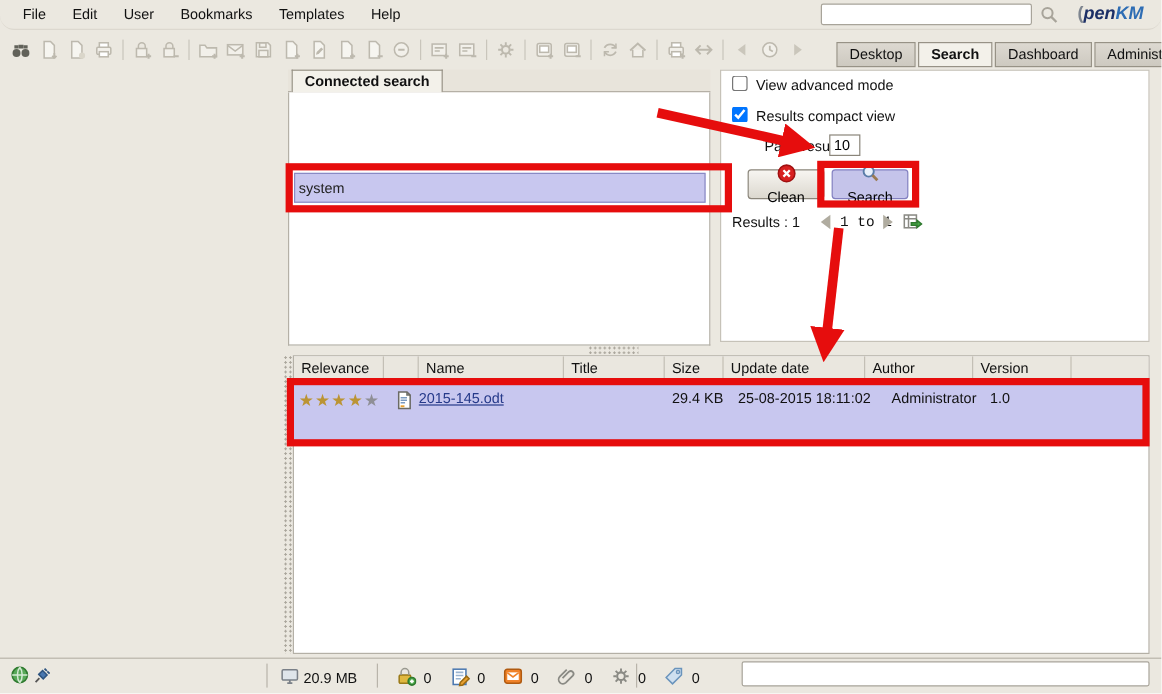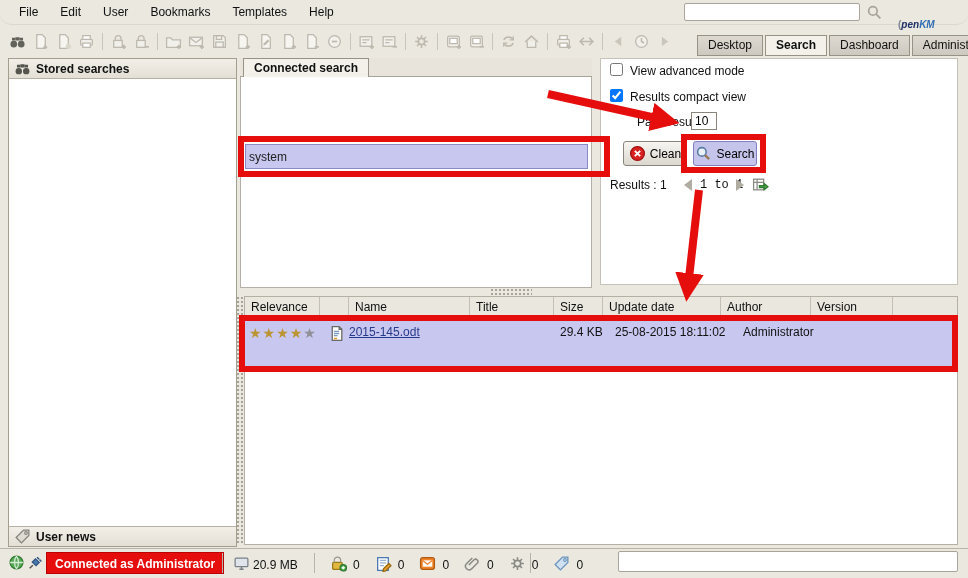--- a/index.html
+++ b/index.html
@@ -9,21 +9,21 @@
   }
   html,body{margin:0;padding:0;background:#fff;}
   #app{position:relative;width:968px;height:578px;background:var(--bg);
        font-family:"Liberation Sans",sans-serif;font-size:12px;color:#111;
        overflow:hidden;}
   
   #menubar{position:absolute;left:0;top:0;width:968px;height:25px;display:flex;align-items:center;padding-left:8px;box-sizing:border-box;border-bottom:1px solid #dcd8cf;border-radius:12px;}
   .menu-item{padding:4px 11px;cursor:default;}
   #topsearch{position:absolute;left:684px;top:3px;width:176px;height:18px;border:1px solid #a8a49a;border-radius:2px;background:#fff;font:12px "Liberation Sans",sans-serif;padding:0 4px;box-sizing:border-box;}
   #topsearch-icon{position:absolute;left:866px;top:4px;width:17px;height:17px;}
-  #logo{position:absolute;left:898px;top:3px;font-size:10px;font-weight:bold;font-style:italic;letter-spacing:0px;margin-top:16px;}
+  #logo{position:absolute;left:898px;top:3px;font-size:15px;font-weight:bold;font-style:italic;letter-spacing:0px;}
   #logo .mark{color:#7e858f;font-style:normal;}
   #logo .p1{color:#1c2f66;}
   #logo .p2{color:#2e6db4;}
   
   #toolbar{position:absolute;left:6px;top:27px;height:28px;display:flex;align-items:center;}
   .ticon{width:23px;height:20px;display:flex;align-items:center;justify-content:center;}
   .tsep{width:1px;height:17px;background:#c9c5bb;margin:0 4px;}
   
   #tabs{position:absolute;left:695px;top:35px;display:flex;}
   .tab{height:19px;line-height:19px;padding:0 10px;background:linear-gradient(#ddd9d1,#cdc9c0);border:1px solid #979286;margin-left:2px;cursor:pointer;}
@@ -36,21 +36,21 @@
   #ft-panel{position:absolute;left:240px;top:58px;width:352px;height:230px;box-sizing:border-box;}
   #ft-strip{position:absolute;left:0;top:0;width:352px;height:19px;background:#e8e4db;border-bottom:1px solid #a9a49a;box-sizing:border-box;}
   #ft-tab{position:absolute;left:3px;top:0;height:19px;line-height:19px;padding:0 10px;background:var(--tabac);border:1px solid #979286;border-bottom:none;font-weight:bold;box-sizing:border-box;}
   #ft-body{position:absolute;left:0;top:19px;width:352px;height:211px;background:#fff;border:1px solid #b4b0a6;border-top:none;box-sizing:border-box;}
   #query-input{position:absolute;left:245px;top:144px;width:343px;height:25px;background:var(--lav);border:1px solid #8a8ac4;font:12px "Liberation Sans",sans-serif;padding:0 3px;box-sizing:border-box;color:#222;}
   
   #ctrl-panel{position:absolute;left:600px;top:58px;width:358px;height:227px;background:#fff;border:1px solid var(--softborder);box-sizing:border-box;}
   .chk{position:absolute;width:13px;height:13px;margin:0;}
   .chk-label{position:absolute;white-space:nowrap;text-align:center;}
   #page-results-input{position:absolute;left:691px;top:112px;width:26px;height:18px;border:1px solid #8a857a;font:12px "Liberation Sans",sans-serif;padding:0 3px;box-sizing:border-box;}
-  .btn{position:absolute;height:25px;width:64px;display:flex;align-items:center;justify-content:center;gap:4px;border:1px solid #8a857a;border-radius:3px;background:linear-gradient(#f7f5f1,#dcd8cf);font:12px "Liberation Sans",sans-serif;cursor:pointer;}
+  .btn{position:absolute;height:25px;width:64px;display:flex;align-items:center;justify-content:center;gap:4px;border:1px solid #8a857a;border-radius:3px;background:linear-gradient(#f7f5f1,#dcd8cf);font:12px "Liberation Sans",sans-serif;cursor:pointer;flex-direction:column;}
   #btn-search{background:#c5c4ea;border-color:#8280c0;}
   .pager-arrow{position:absolute;width:0;height:0;border-style:solid;cursor:pointer;}
   
   #hsplit-handle{position:absolute;left:490px;top:288px;width:42px;height:7px;background-image:radial-gradient(#a8a49a 1px,transparent 1.1px);background-size:4px 4px;}
   #vsplit-strip{position:absolute;left:236px;top:296px;width:8px;height:249px;background-image:radial-gradient(#a8a49a 1px,transparent 1.1px);background-size:4px 4px;}
   
   #table{position:absolute;left:244px;top:296px;width:714px;height:249px;background:#fff;border:1px solid #b4b0a6;box-sizing:border-box;}
   #thead{position:absolute;left:0;top:0;width:100%;height:20px;background:#eae7df;border-bottom:1px solid #b9b5ab;box-sizing:border-box;}
   .th{position:absolute;top:0;height:20px;line-height:20px;padding-left:6px;border-right:1px solid #c3bfb5;box-sizing:border-box;overflow:hidden;white-space:nowrap;}
   #trow{position:absolute;left:0;top:21px;width:100%;height:52px;background:var(--lav);}
@@ -272,37 +272,20 @@
         </svg>
       </span>
     </div>
   <div id="tabs">
       <div class="tab">Desktop</div>
       <div class="tab active">Search</div>
       <div class="tab">Dashboard</div>
       <div class="tab">Administration</div>
     </div>
 
-  <div id="left-panel">
-    <div class="acc-head">
-      <span class="posicon" style="position:static"><svg width="17" height="17" viewBox="0 0 16 16" fill="none" stroke-width="1.2">
-            <path d="M6 4h4v3H6zM2.8 4.4h3v2.6h-3zM10.2 4.4h3v2.6h-3z" fill="#55554d"></path>
-            <circle cx="4.5" cy="10.5" r="3" fill="#55554d"></circle>
-            <circle cx="11.5" cy="10.5" r="3" fill="#55554d"></circle>
-          </svg></span>
-      <span>Stored searches</span>
-    </div>
-    <div id="user-news-head" class="acc-head">
-      <span class="posicon" style="position:static"><svg width="17" height="17" viewBox="0 0 16 16" fill="none" stroke-width="1.2">
-            <path d="M2 9l7-7h5v5l-7 7z" fill="#dddbd2" stroke="#84847c"></path>
-            <circle cx="11.3" cy="4.7" r="1.2" fill="#fff" stroke="#84847c"></circle>
-          </svg></span>
-      <span>User news</span>
-    </div>
-  </div>
 
   <div id="ft-panel">
     <div id="ft-strip"></div>
     <div id="ft-tab">Connected search</div>
     <div id="ft-body"></div>
   </div>
   <input id="query-input" type="text" value="system" style="">
 
   <div id="ctrl-panel"></div>
   <input type="checkbox" class="chk" style="left: 610px; top: 63px;" id="chk-adv">
@@ -359,34 +342,34 @@
               <path d="M4 1.5h6.5l2.5 2.5v10.5H4z" fill="#fff" stroke="#6a6a64"></path>
               <path d="M10.5 1.5V4H13" stroke="#6a6a64"></path>
               <path d="M5.5 6h5M5.5 8h5M5.5 10h3.5" stroke="#7a9ac0"></path>
               <rect x="5.5" y="12" width="3" height="1.5" fill="#e8a030" stroke="none"></rect>
             </svg></span></div>
       <div class="td c2"><a href="#" class="doclink">2015-145.odt</a></div>
       <div class="td c3"></div>
       <div class="td c4">29.4 KB</div>
       <div class="td c5">25-08-2015 18:11:02</div>
       <div class="td c6">Administrator</div>
+      <div class="td c7">1.0</div>
     </div>
   </div>
 
   <div id="statusbar"></div>
   <span class="posicon" style="left:8px;top:554px;"><svg width="17" height="17" viewBox="0 0 16 16" fill="none" stroke-width="1.2">
         <circle cx="8" cy="8" r="6" fill="#58a858" stroke="#2f7a2f"></circle>
         <path d="M2 8h12M8 2c-2.5 3-2.5 9 0 12M8 2c2.5 3 2.5 9 0 12" stroke="#d4ead4"></path>
       </svg></span>
   <span class="posicon" style="left:27px;top:554px;"><svg width="17" height="17" viewBox="0 0 16 16" fill="none" stroke-width="1.2">
         <path d="M2.5 13.5l3-3" stroke="#555" stroke-width="1.4"></path>
         <path d="M5 7.5l3.5 3.5 3-3L8 4.5z" fill="#4a78b0" stroke="#2f5580"></path>
         <path d="M9.5 3l1.8 1.8M11.7 5.2l1.8 1.8" stroke="#2f5580" stroke-width="1.4"></path>
       </svg></span>
-  <div id="conn-badge">Connected as Administrator</div>
   <div class="ssep" style="left:222px;"></div>
   <span class="posicon" style="left:233px;top:555px;"><svg width="17" height="17" viewBox="0 0 16 16" fill="none" stroke-width="1.2">
         <rect x="2" y="3" width="12" height="8" rx="1" fill="#dfe5ea" stroke="#7a8088"></rect>
         <path d="M6 13.5h4M8 11v2.5" stroke="#7a8088" stroke-width="1.4"></path>
       </svg></span>
   <span class="lbl" style="left:253px;top:558px;">20.9 MB</span>
   <div class="ssep" style="left:314px;"></div>
   <div id="counters">
       <span><svg width="17" height="17" viewBox="0 0 16 16" fill="none" stroke-width="1.2">
           <rect x="2.5" y="7" width="9" height="6.5" rx="1" fill="#e0b83f" stroke="#9a7a18"></rect>

